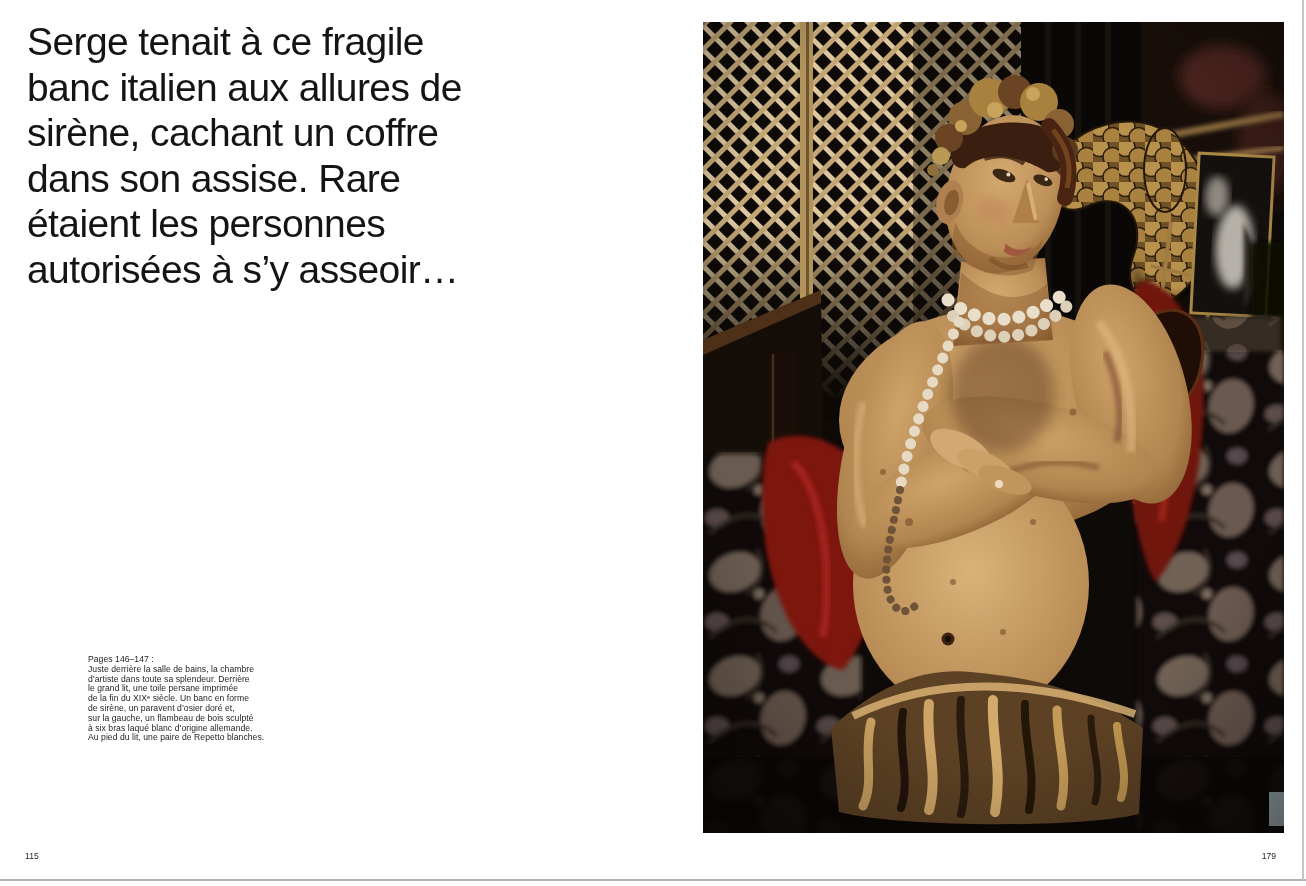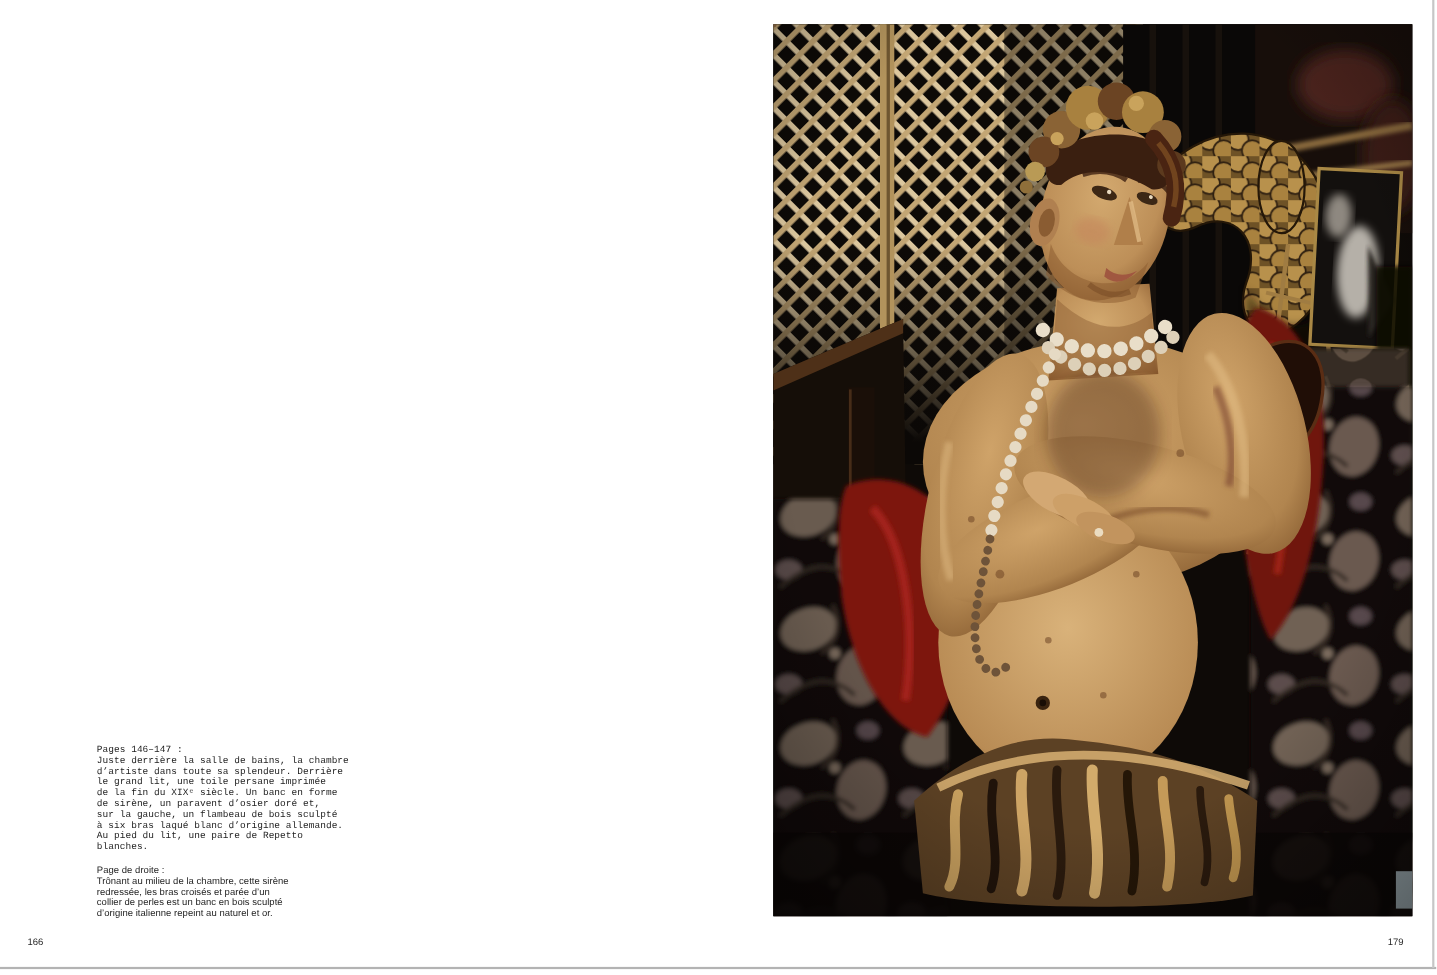--- a/index.html
+++ b/index.html
@@ -16,21 +16,21 @@
   .headline{
     position:absolute;left:27px;top:19px;width:600px;
     font-size:39px;line-height:45.5px;letter-spacing:-0.6px;
     color:var(--text-primary);white-space:pre-line;font-weight:400;
   }
   .caption{
     position:absolute;left:88px;width:230px;
     font-size:8.6px;line-height:9.8px;color:var(--text-caption);
     white-space:pre-line;letter-spacing:0.05px;
   }
-  .caption.top{top:678px;font-family:Liberation Mono, monospace;}
+  .caption.top{top:655px;}
   .caption.bottom{top:787px;}
   .folio{
     position:absolute;font-size:8.6px;color:#262626;top:851px;
   }
   .folio.left{left:25px;}
   .folio.right{left:1240px;width:36px;text-align:right;}
   .photo{
     position:absolute;left:703px;top:22px;width:581px;height:811px;
     background:#0e0a07;
   }
@@ -40,37 +40,38 @@
   }
   .edge-line-right{
     position:absolute;left:1302px;top:0;width:2px;height:880px;background:#c6c6c6;
   }
 </style>
 </head>
 <body>
 
 <div class="spread">
 
+  <div class="headline">Serge tenait à ce fragile
+banc italien aux allures de
+sirène, cachant un coffre
+dans son assise. Rare
+étaient les personnes
+autorisées à s’y asseoir…</div>
 
   <div class="caption top">Pages 146–147 :
 Juste derrière la salle de bains, la chambre
 d’artiste dans toute sa splendeur. Derrière
 le grand lit, une toile persane imprimée
 de la fin du XIXᵉ siècle. Un banc en forme
 de sirène, un paravent d’osier doré et,
 sur la gauche, un flambeau de bois sculpté
 à six bras laqué blanc d’origine allemande.
 Au pied du lit, une paire de Repetto blanches.</div>
-  <div class="caption bottom">Page de droite :
-Trônant au milieu de la chambre, cette sirène
-redressée, les bras croisés et parée d’un
-collier de perles est un banc en bois sculpté
-d’origine italienne repeint au naturel et or.</div>
-
-  <div class="folio left">166</div>
+
+  <div class="folio left">115</div>
 
   <div class="photo">
     <svg viewBox="0 0 581 811" preserveAspectRatio="none" aria-hidden="true">
       <defs>
         <pattern id="lat" width="17" height="17" patternUnits="userSpaceOnUse" patternTransform="rotate(45 0 0)">
           <rect width="17" height="17" fill="#0d0a07"></rect>
           <rect width="17" height="5" fill="#dcc79e"></rect>
           <rect width="5" height="17" fill="#c3a674"></rect>
         </pattern>
         <pattern id="scales" width="26" height="20" patternUnits="userSpaceOnUse">

